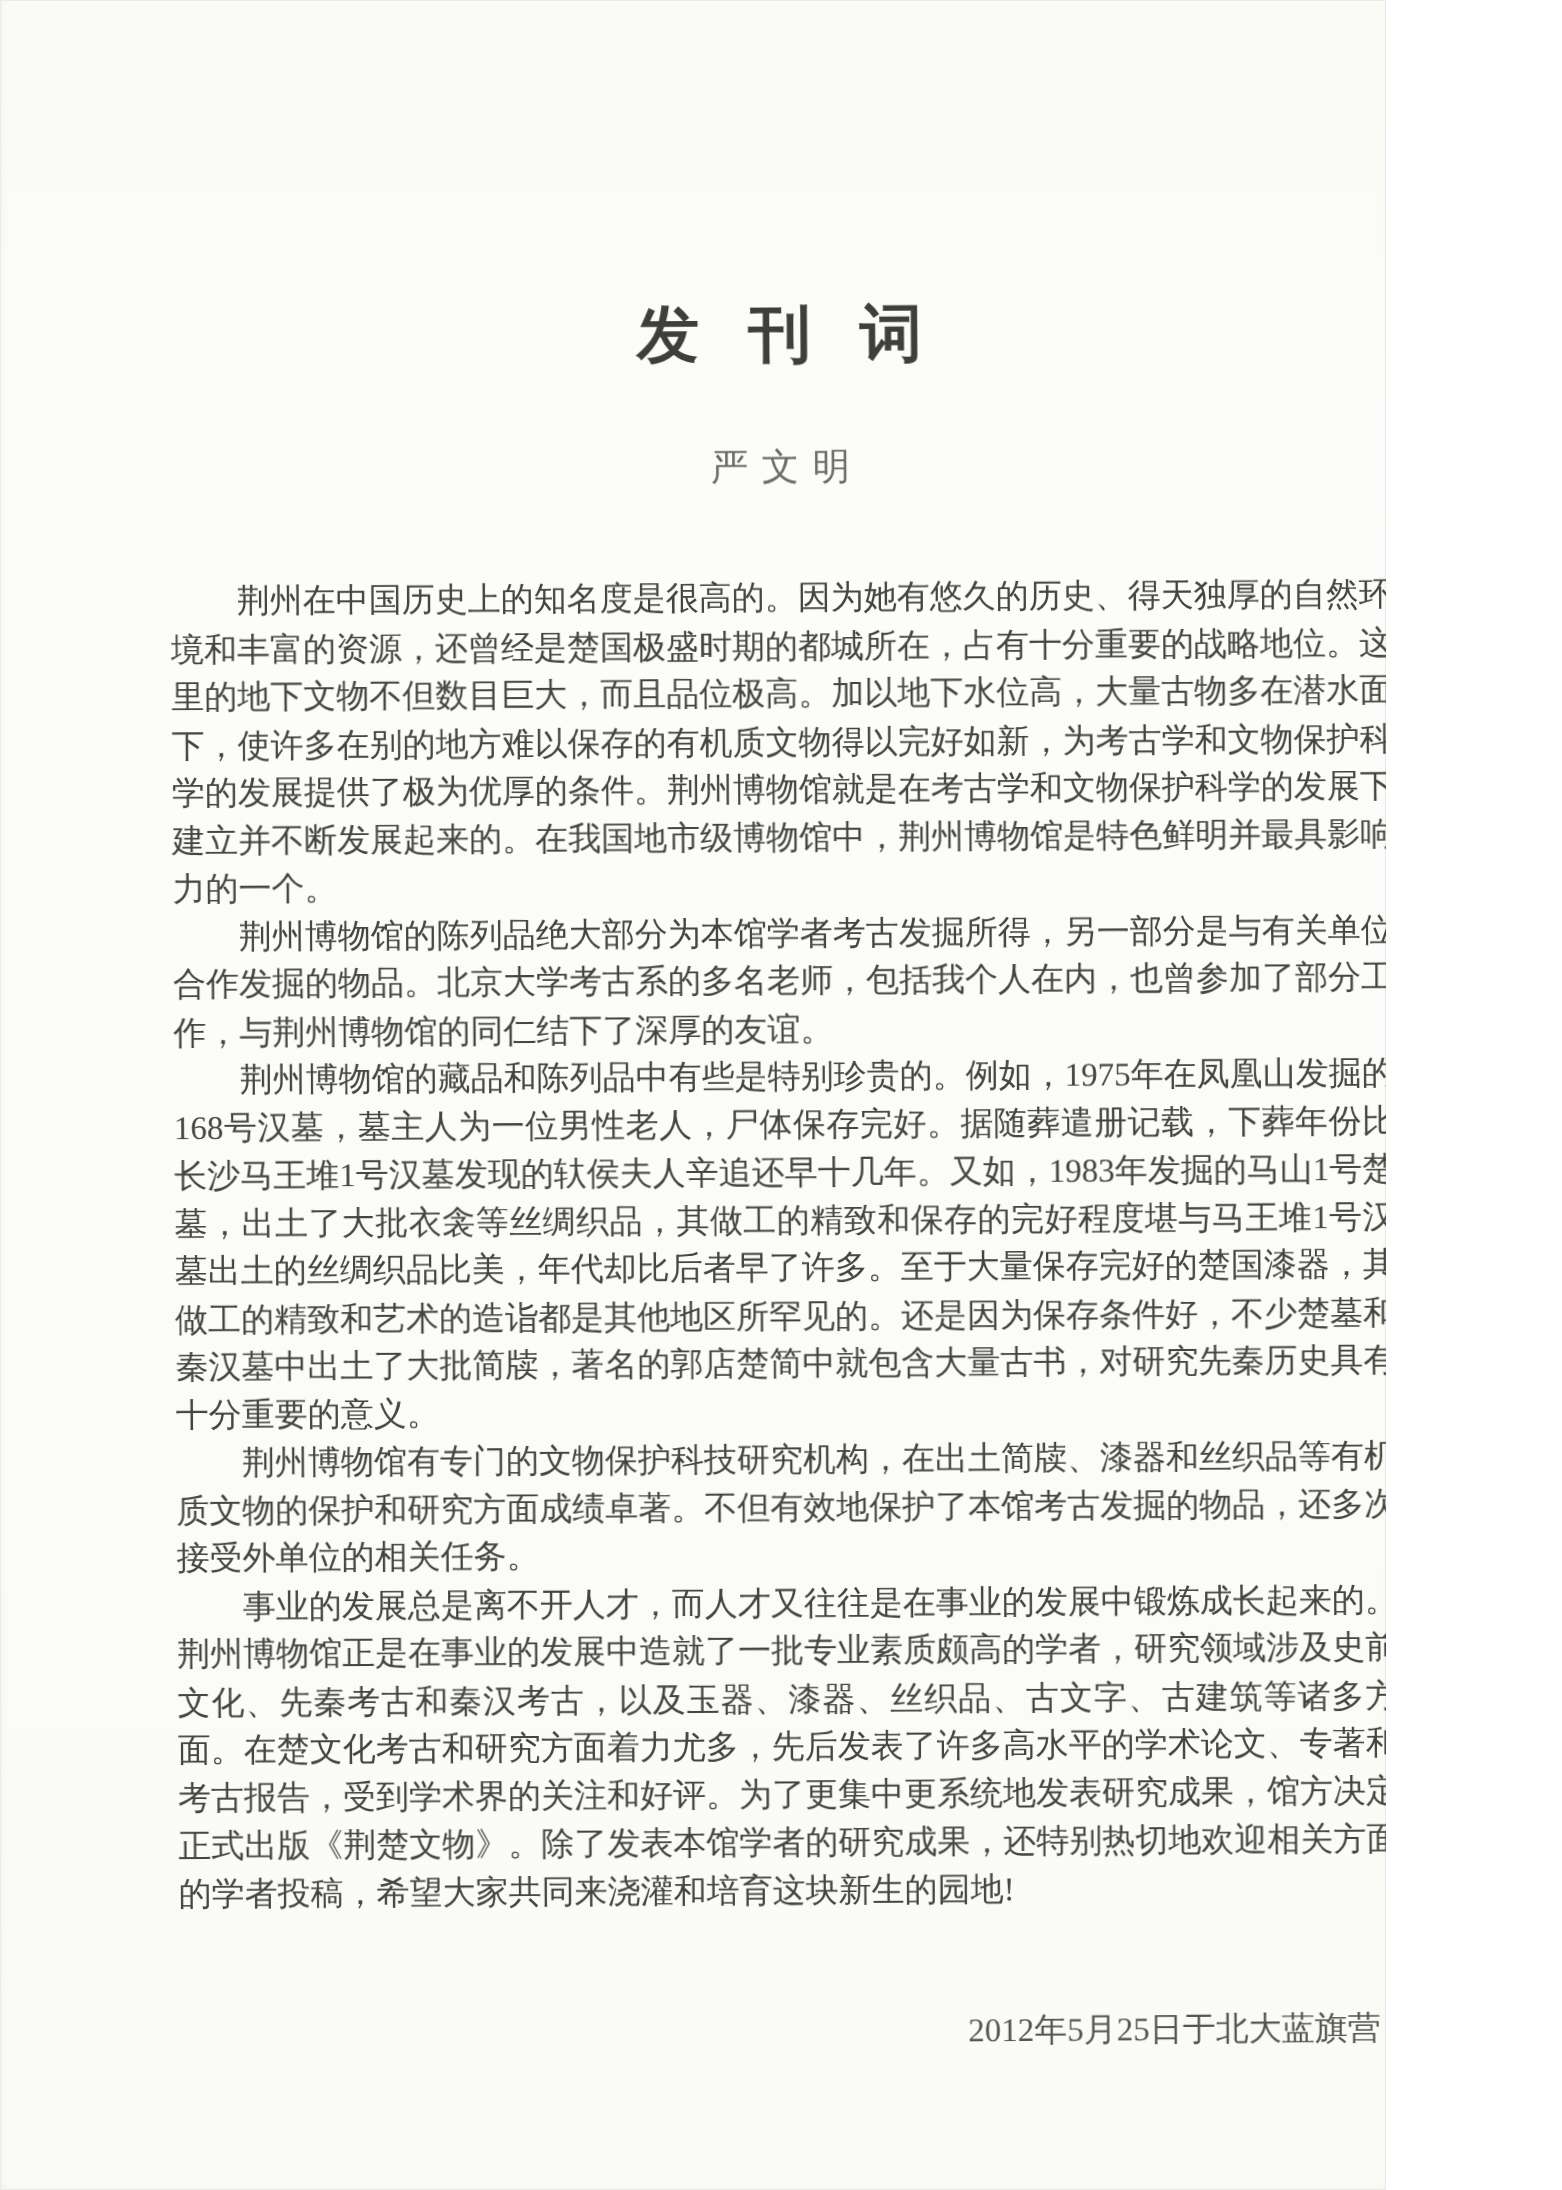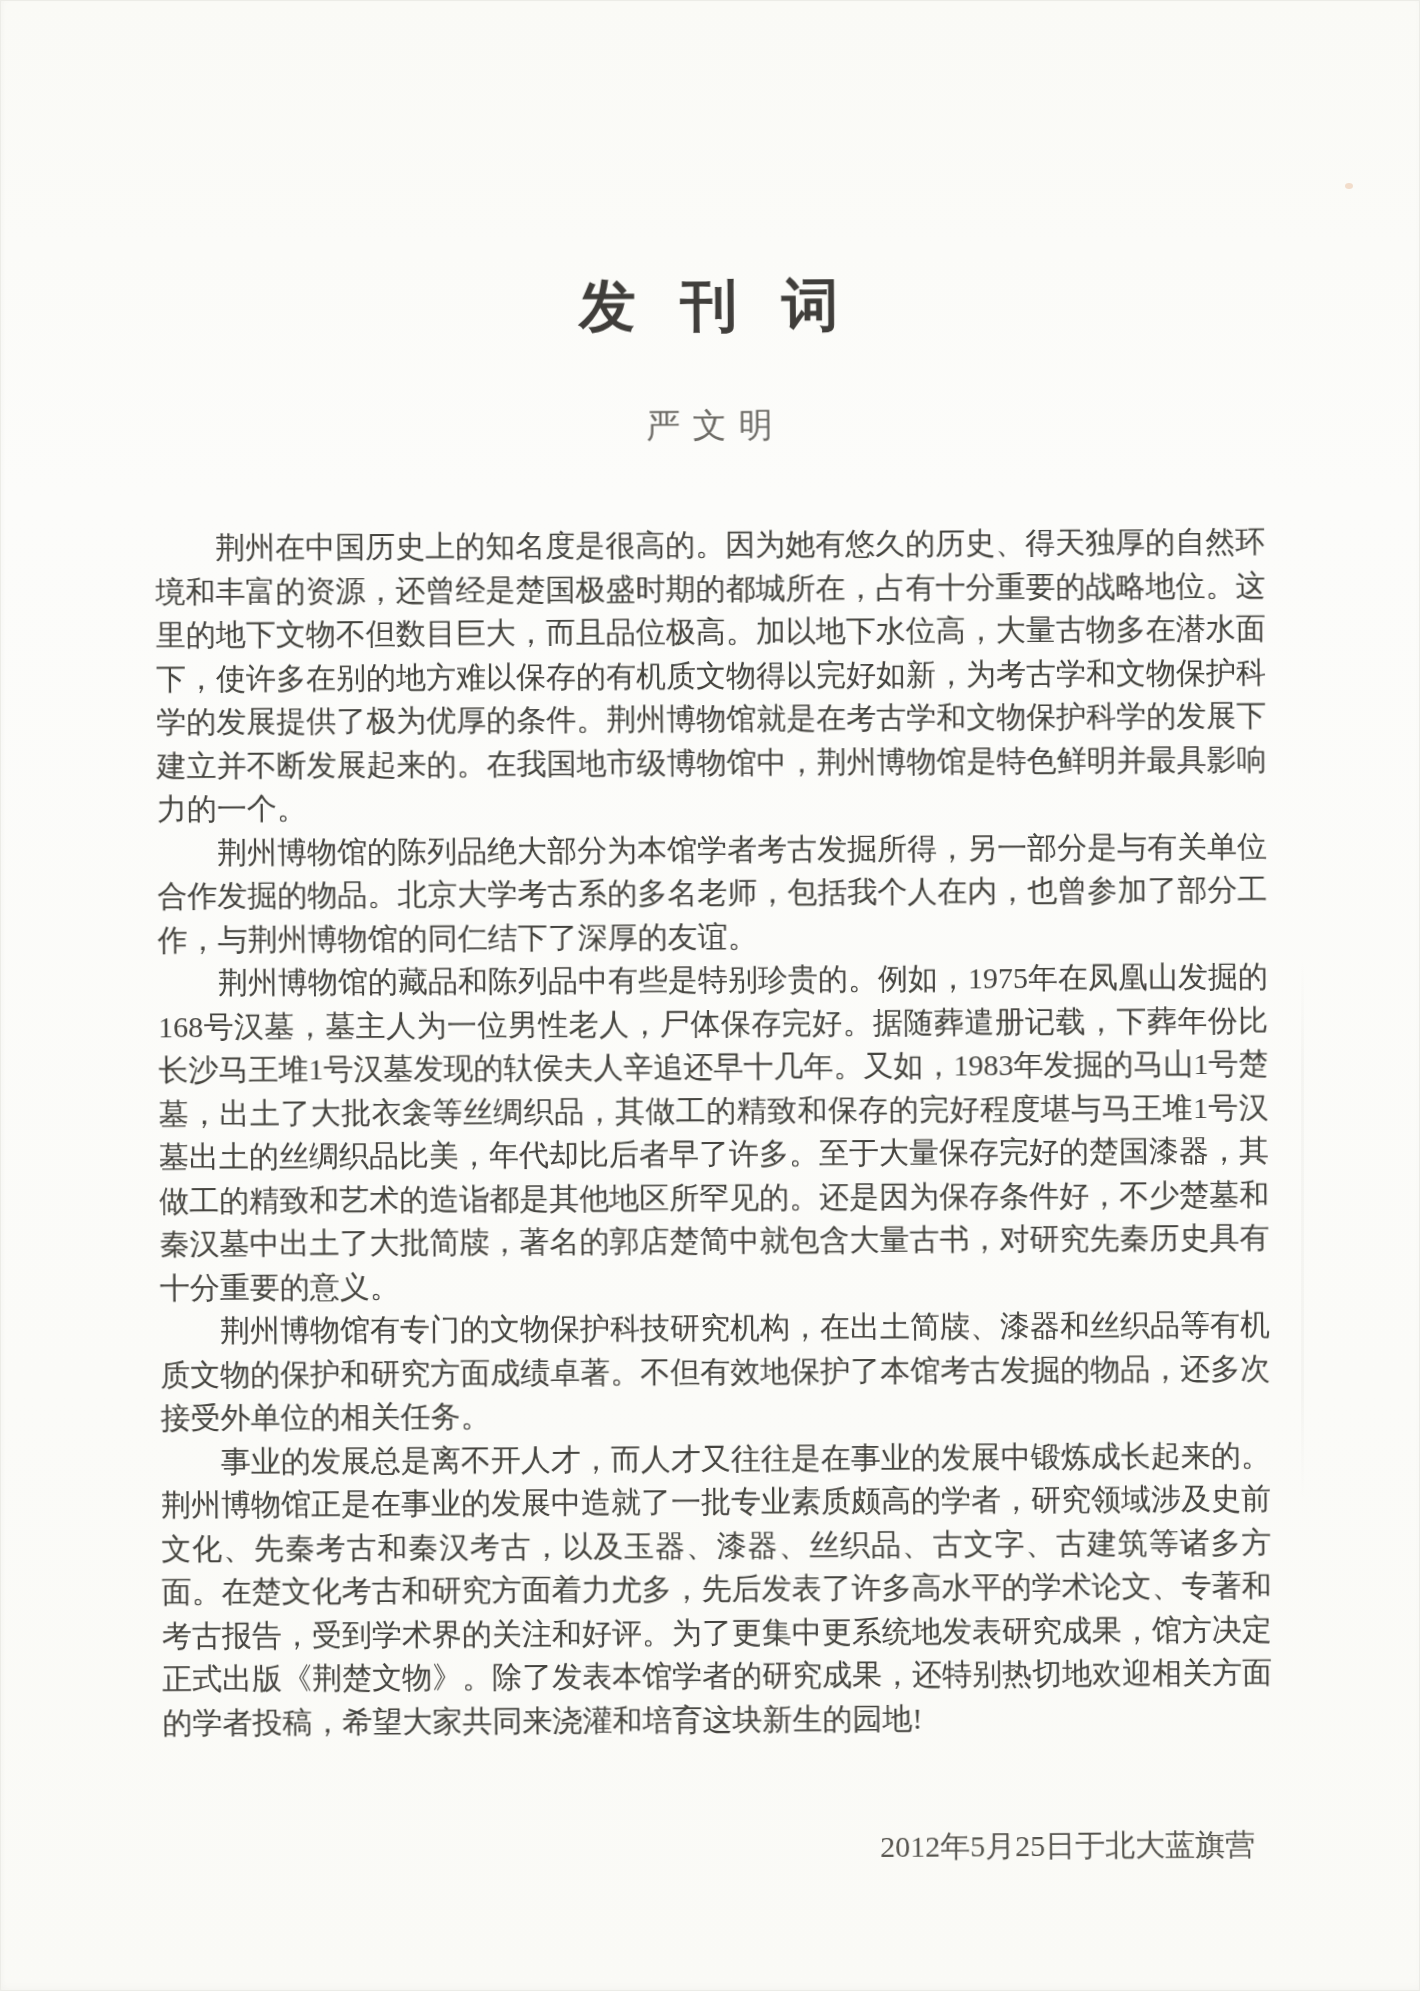--- a/index.html
+++ b/index.html
@@ -7,21 +7,21 @@
     padding: 0;
     background: #ffffff;
   }
   body {
     width: 1420px;
     height: 1991px;
     font-family: "Liberation Serif", "DejaVu Serif", serif;
   }
   .page {
     position: relative;
-    width: 1420px;
+    width: 1260px;
     height: 1991px;
     overflow: hidden;
     background: linear-gradient(180deg, #fafaf6 0%, #fcfcfa 25%, #fbfbf8 70%, #fafaf6 100%);
     box-shadow: inset 0 0 0 1px #ecece7, inset 3px 0 6px rgba(0,0,0,0.015), inset 0 -4px 8px rgba(0,0,0,0.02);
   }
   .content {
     position: absolute;
     inset: 0;
     transform: rotate(-0.35deg);
     transform-origin: 50% 50%;

